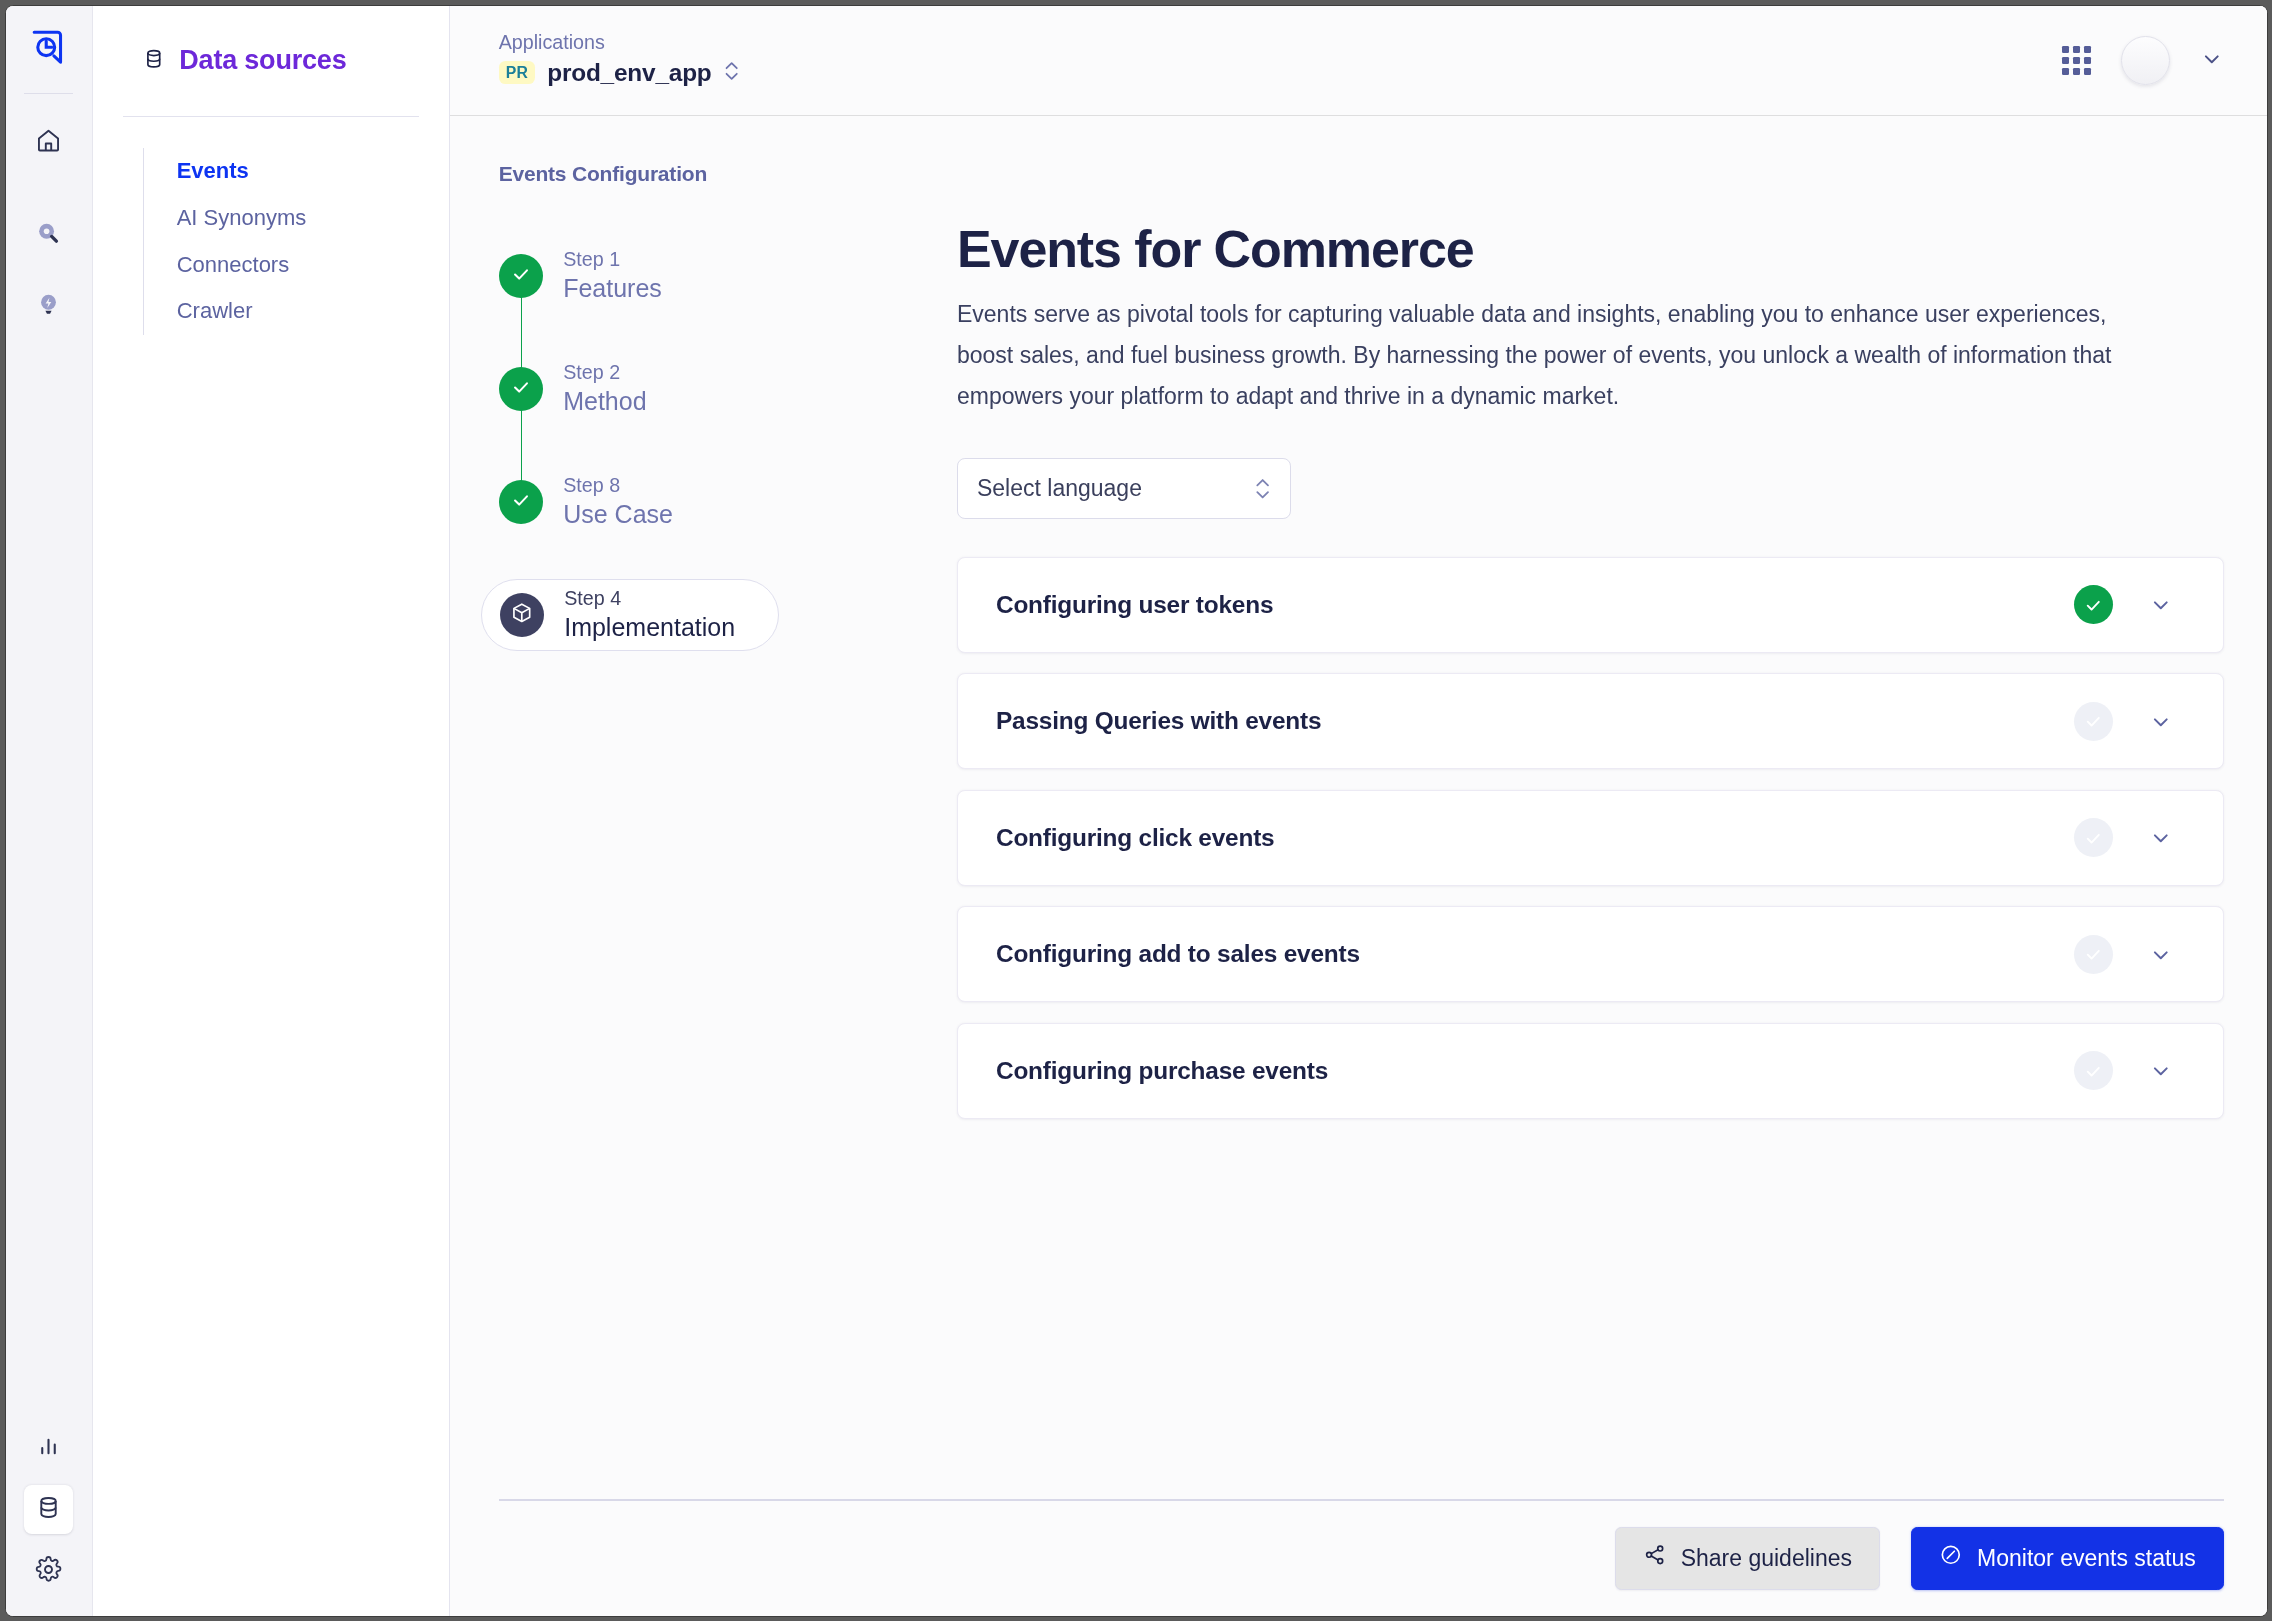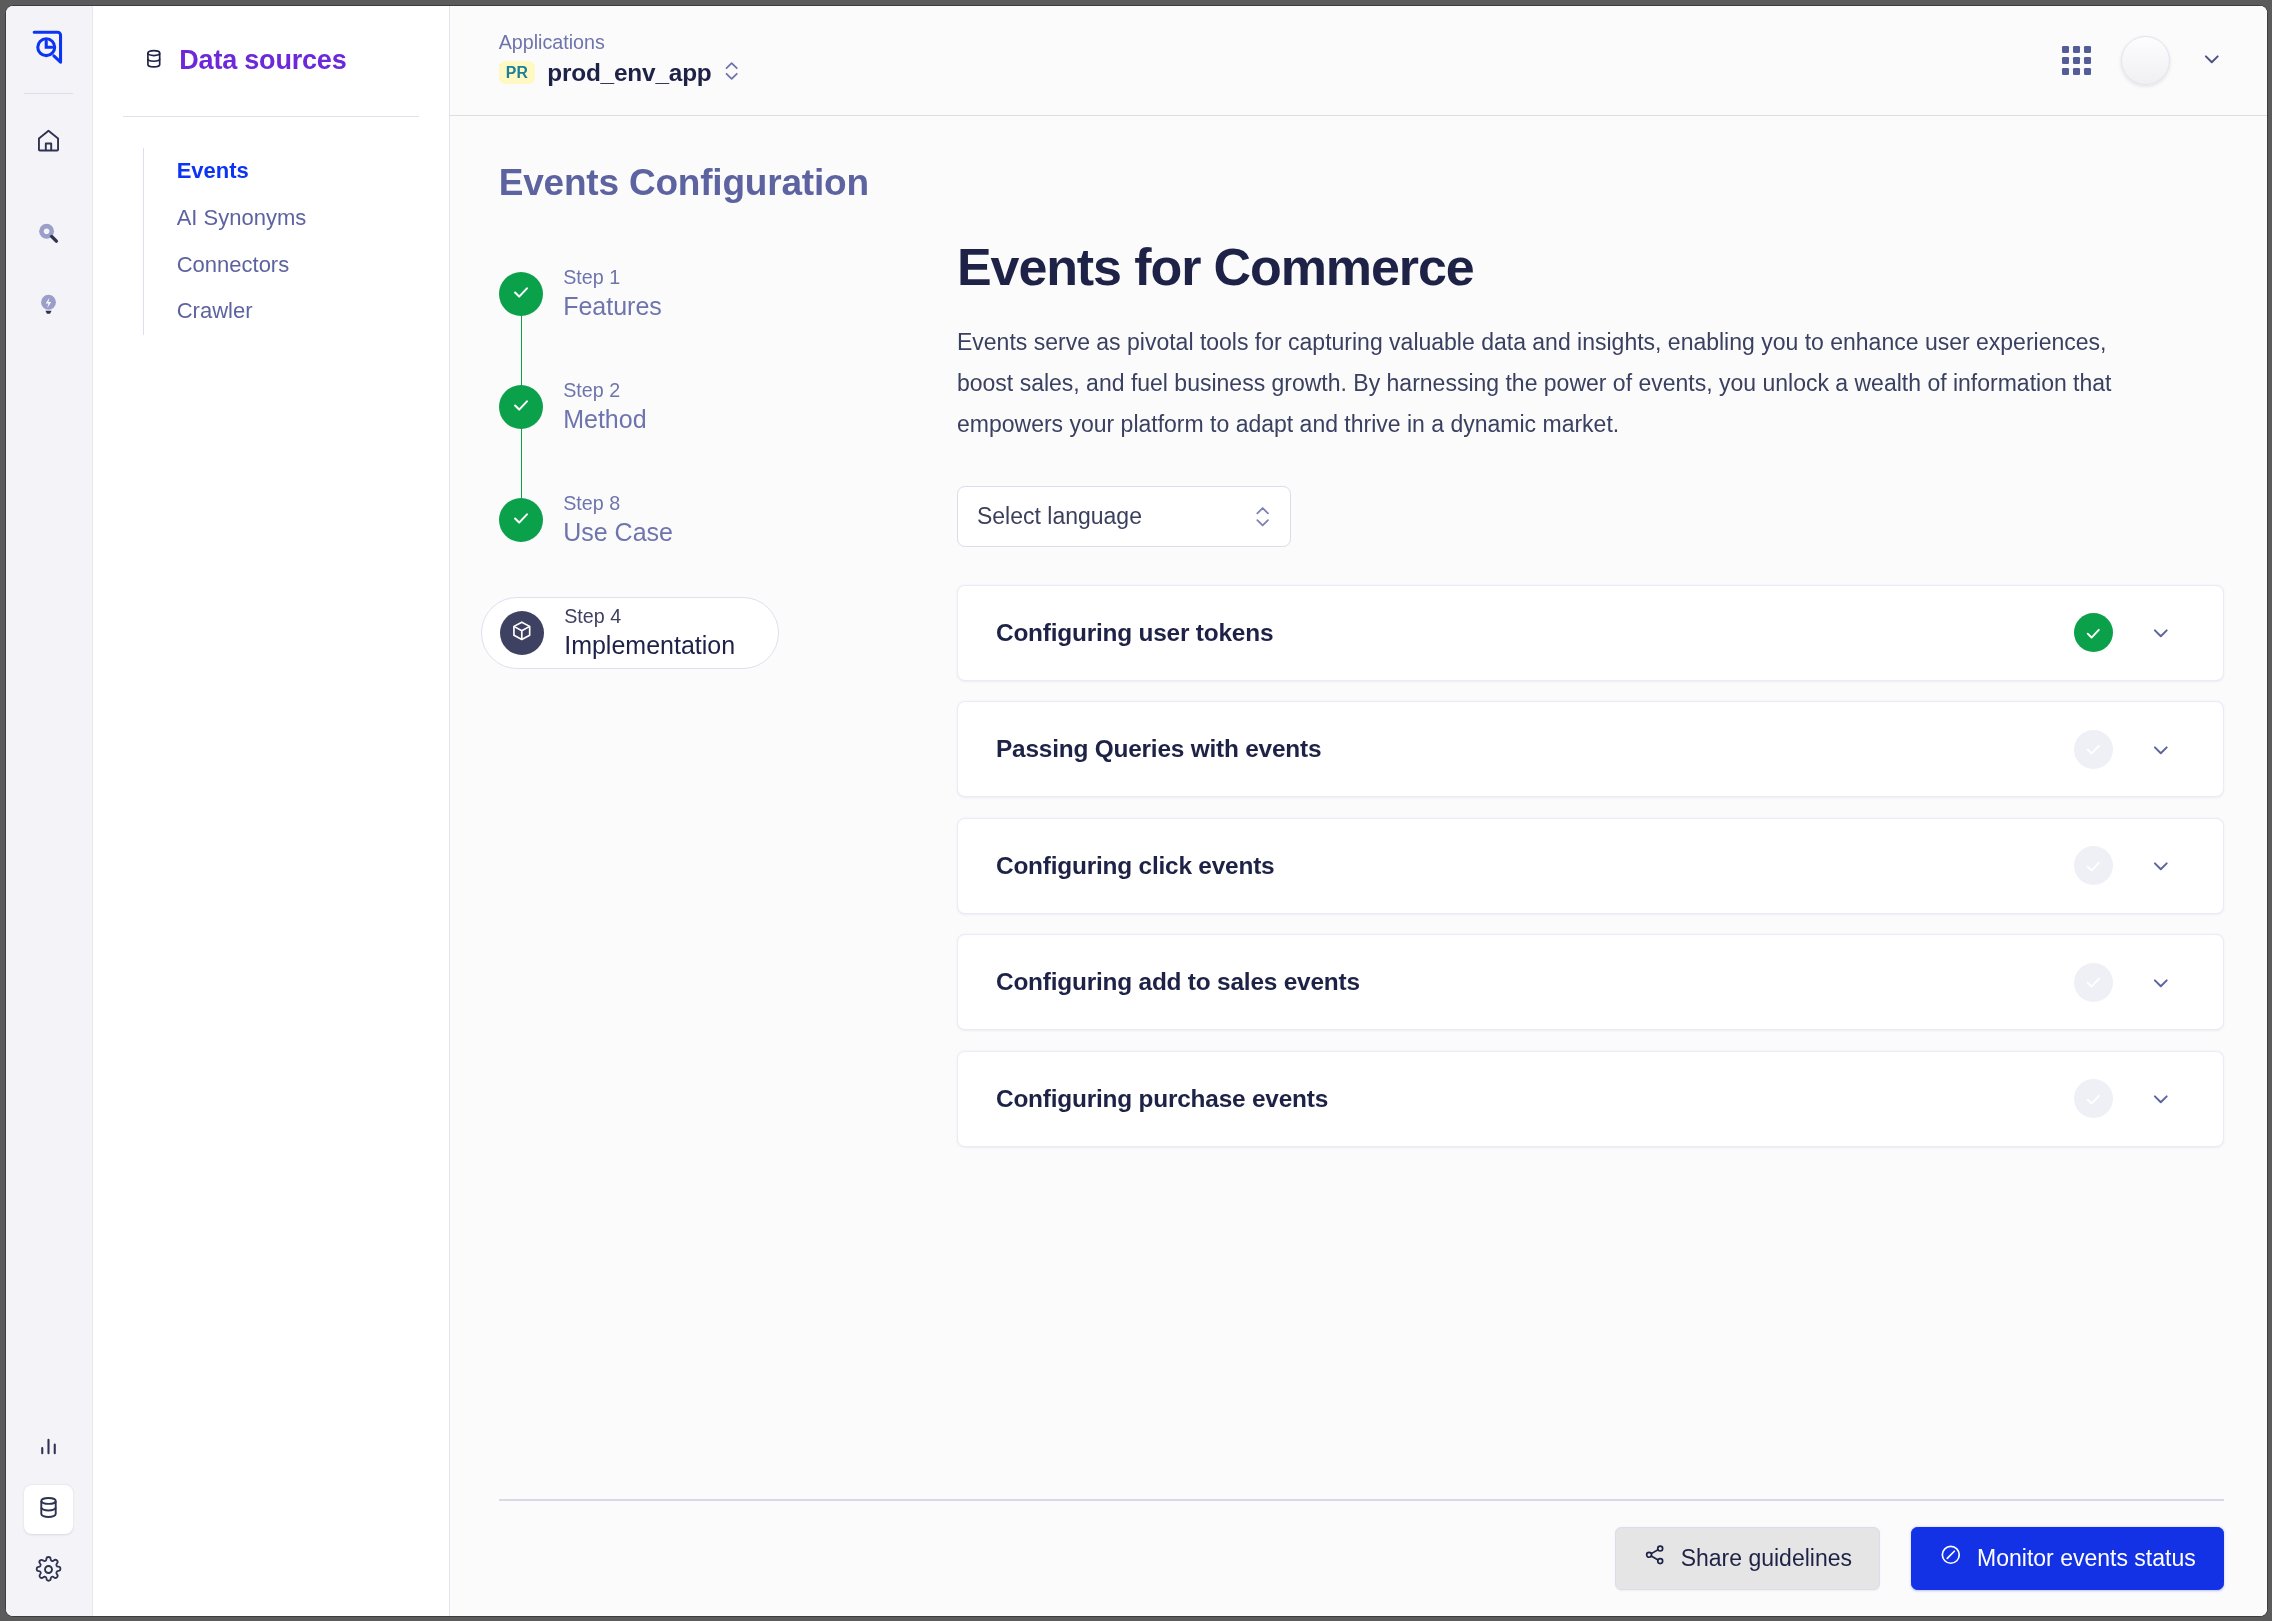--- a/index.html
+++ b/index.html
@@ -101,21 +101,21 @@
   .avatar {
     width: 49px; height: 49px; border-radius: 50%;
     background: linear-gradient(180deg, #fdfdfe, #f0f0f4);
     border: 0.8px solid #e1e1ea;
     box-shadow: 0 1.6px 3.9px rgba(60,60,90,.13);
     cursor: pointer;
   }
 
   .content { flex: 1 1 auto; overflow: hidden; padding: 0 43px 0 49px; position: relative; }
   .page-title {
-    font-size: 37px; font-weight: 700; color: #5c63a0;
+    font-size: 21px; font-weight: 700; color: #5c63a0;
     margin-top: 46px; letter-spacing: -0.2px;
   }
   .cols { display: flex; margin-top: 54px; }
 
   
   .stepper { width: 441px; flex: 0 0 441px; position: relative; }
   .step { display: flex; align-items: center; gap: 20.5px; position: relative; height: 72px; }
   .step + .step { margin-top: 41px; }
   .step-bullet {
     width: 44px; height: 44px; border-radius: 50%;
@@ -145,21 +145,21 @@
   }
 
   
   .panel { flex: 1 1 auto; min-width: 0; padding-left: 17.3px; }
   .hero-title {
     font-size: 52px; font-weight: 700; color: #1d2246;
     letter-spacing: -1.1px; line-height: 1.05;
     margin-top: -17.3px;
   }
   .hero-desc {
-    margin-top: 27px;
+    margin-top: 17px;
     font-size: 23px; line-height: 1.78; color: #3a4060;
     max-width: 1206px;
   }
   .select {
     margin-top: 41px;
     width: 334px; height: 61px;
     border: 0.8px solid #dcdceb;
     border-radius: 7.9px;
     background: #ffffff;
     display: flex; align-items: center;

